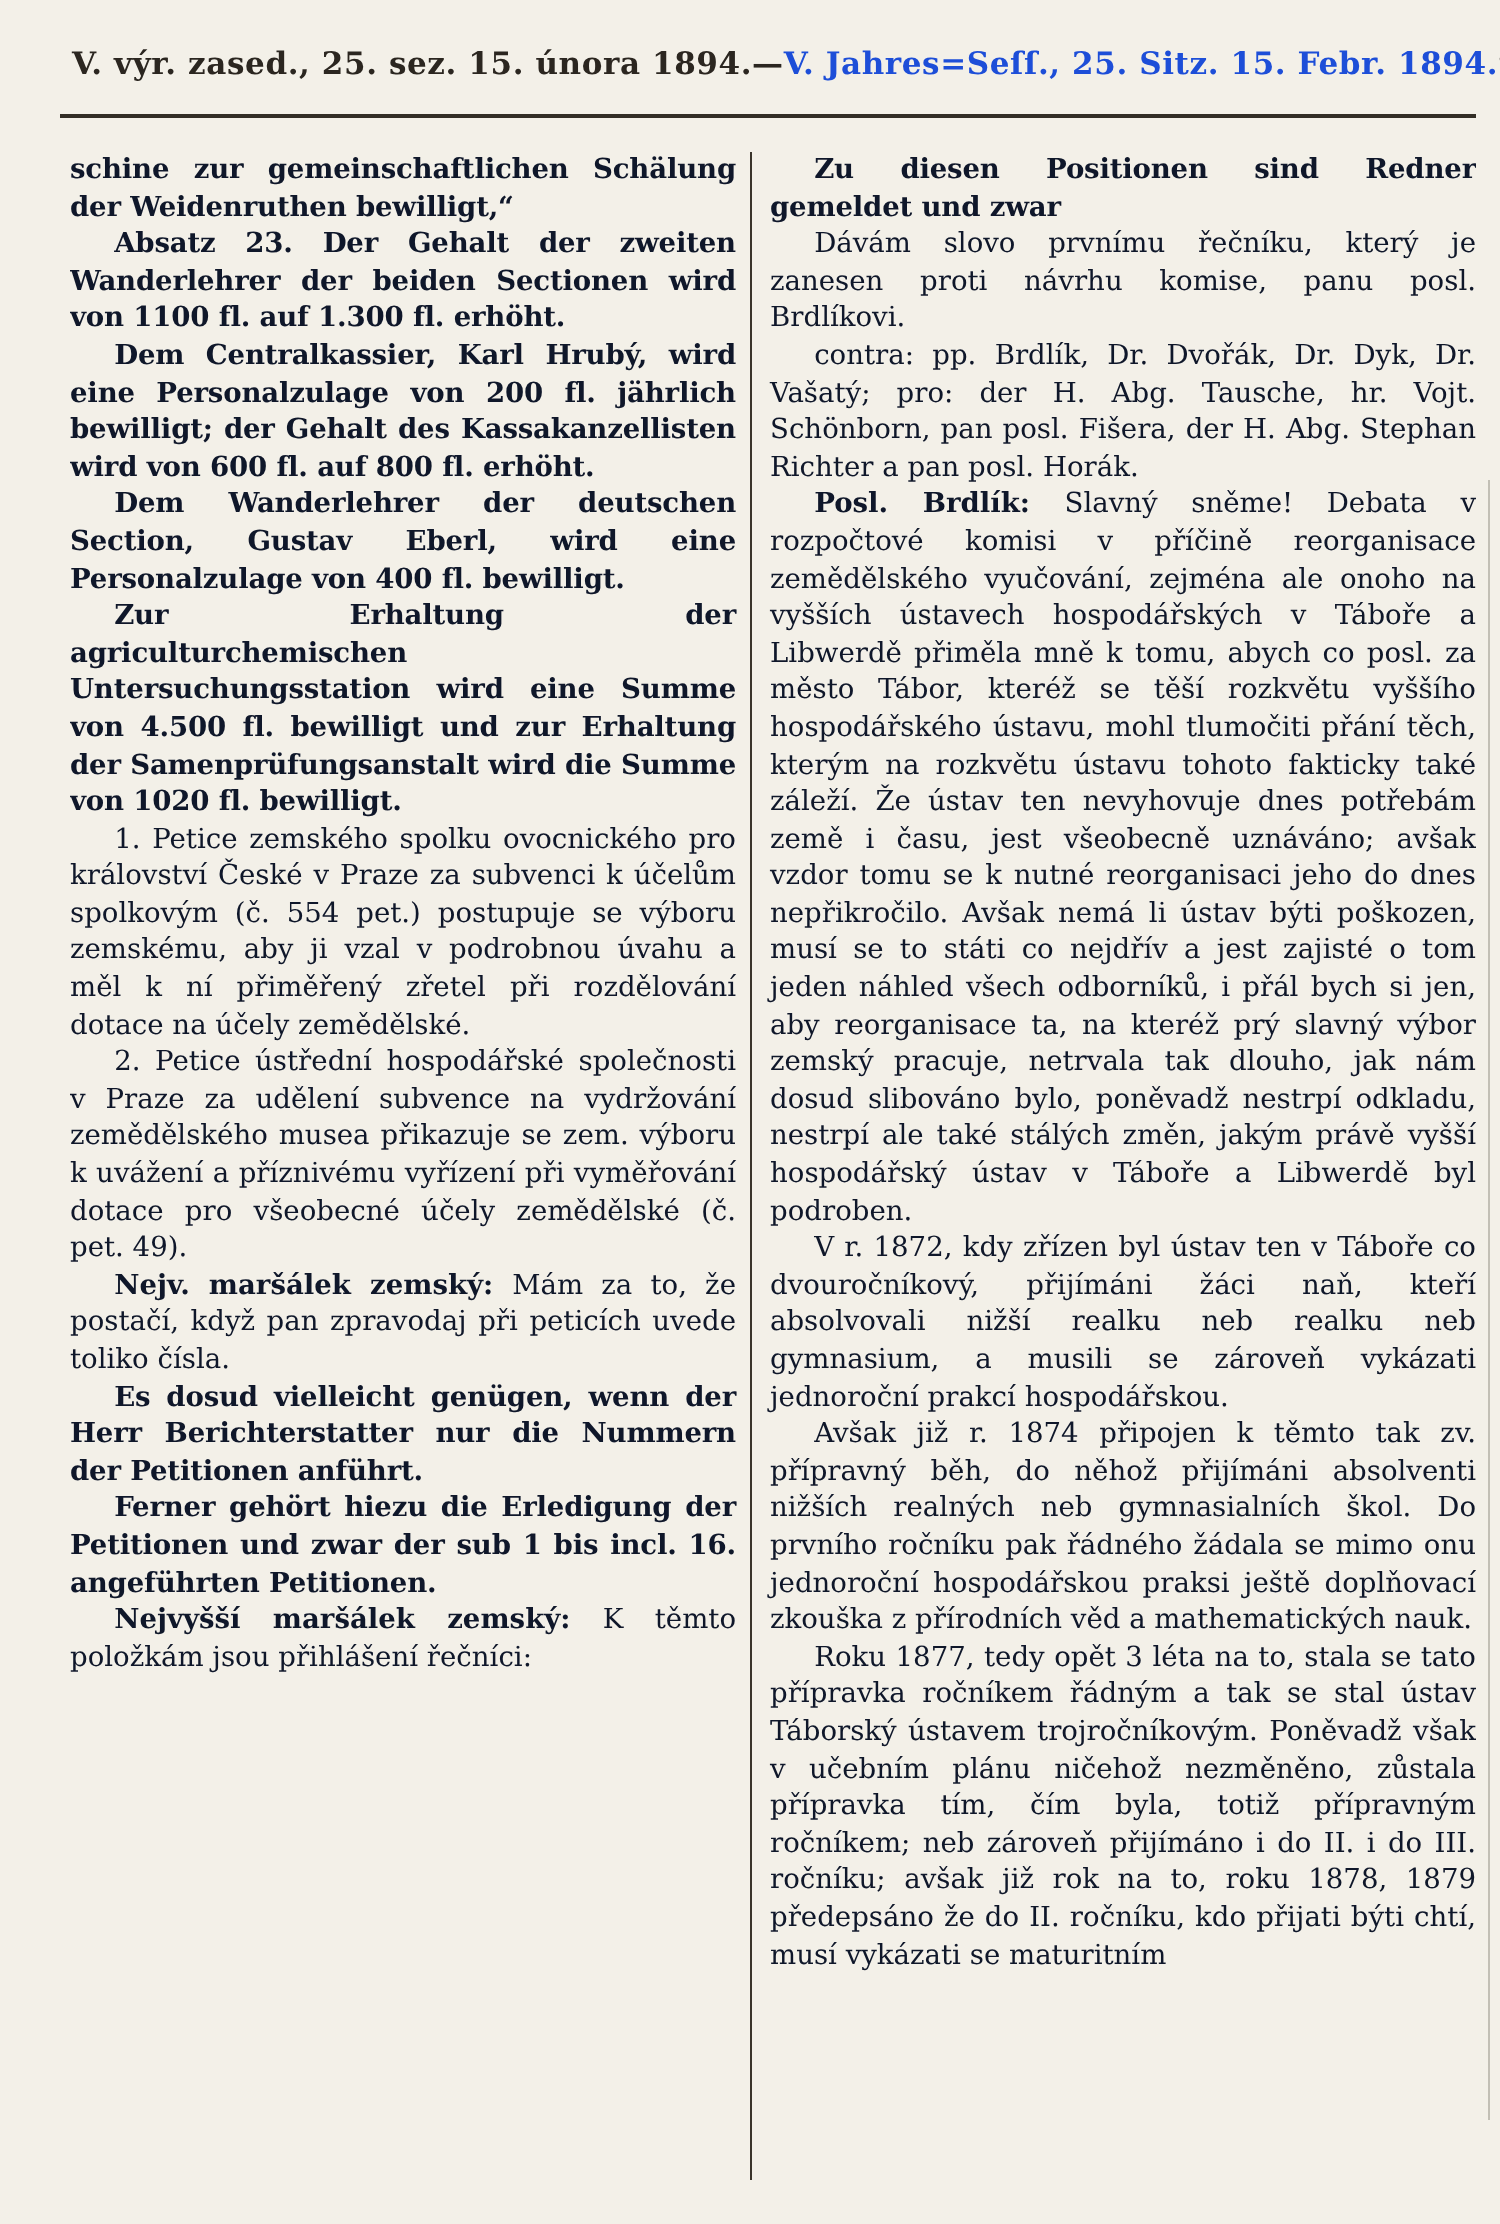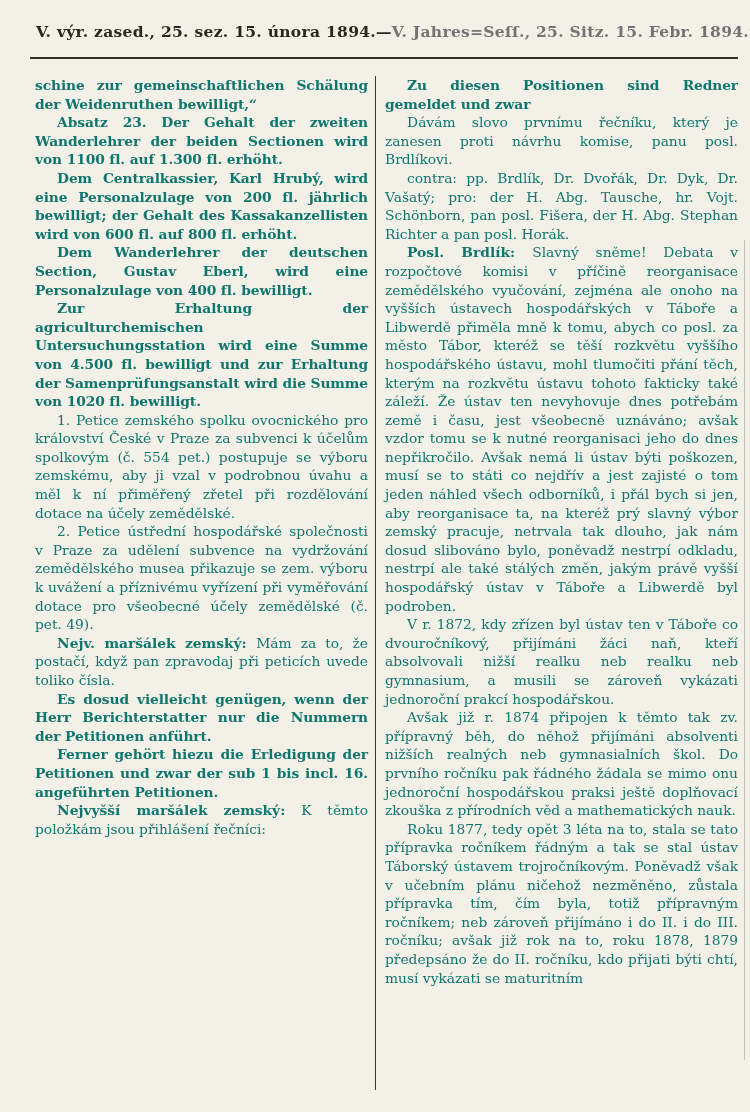--- a/index.html
+++ b/index.html
@@ -34,27 +34,27 @@
   .col-right { flex:1; padding-left:9px; }
   .divider { width:1px; background:#3a342b; }
   .right-edge {
     position:absolute; right:5px; top:240px; height:820px; width:1px;
     background:rgba(70,64,52,0.28);
   }
   
   p.para {
     margin:0; text-align:justify;
     font-size:13.8px; line-height:18.6px;
-    color:#0f766e;
+    color:#0f172a;
   }
   .indent { text-indent:1.6em; }
   .gap-sm { margin-top:8px; }
   .gap-md { margin-top:13px; }
   .gap-lg { margin-top:24px; }
-  .fraktur { font-weight:bold; letter-spacing:-0.1px; color:#737373; }
+  .fraktur { font-weight:bold; letter-spacing:-0.1px; color:#1d4ed8; }
   .speaker { font-weight:bold; }
 </style>
 </head>
 <body>
 
 <div class="page">
 
   <div class="header">
     <span class="h-part">V. výr. zased., 25. sez. 15. února 1894.</span>
     <span class="h-part">—</span>

